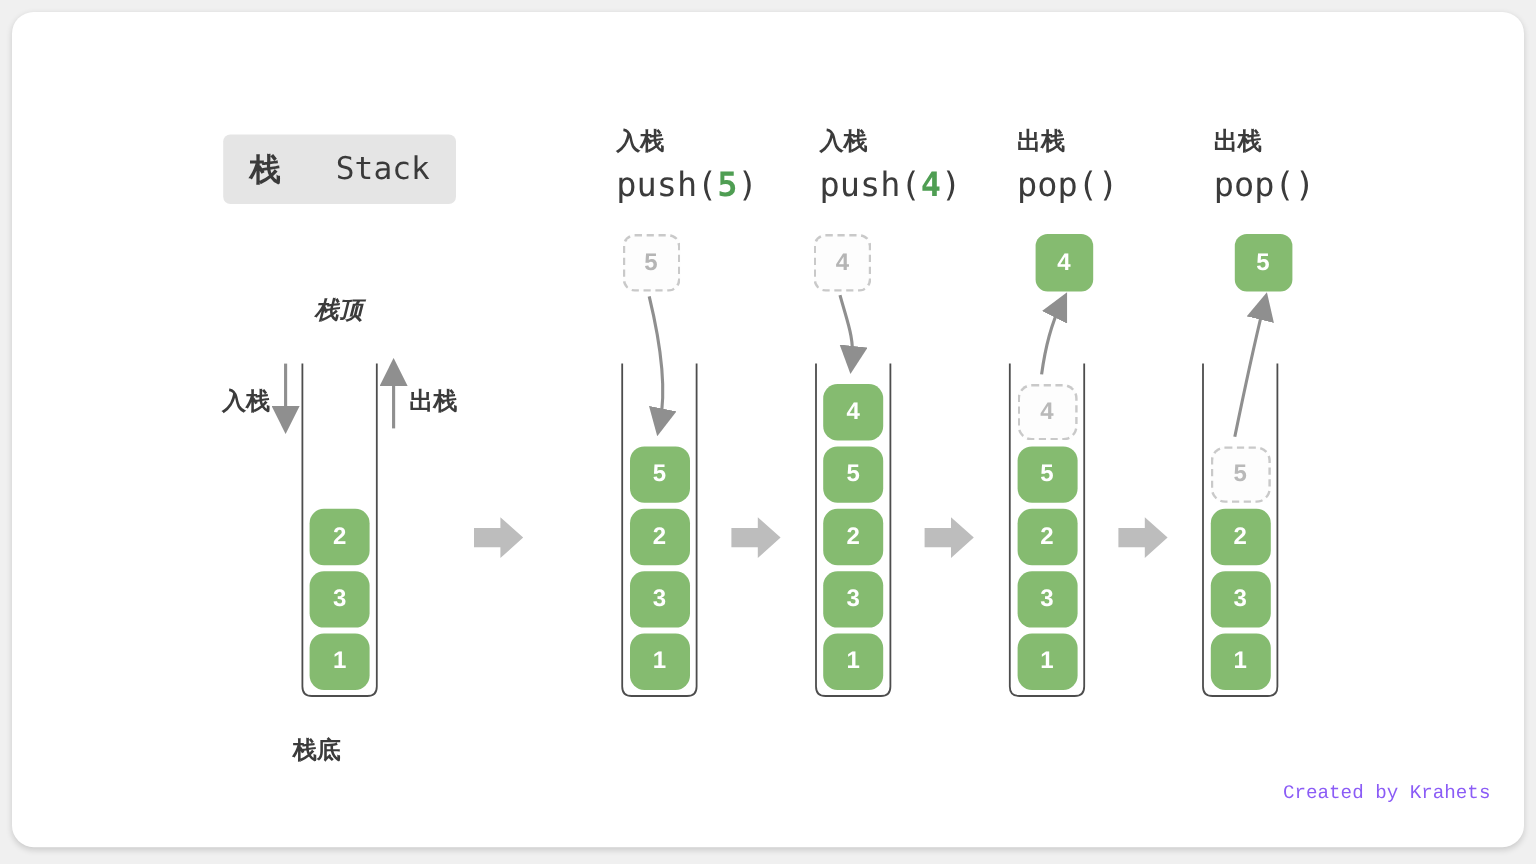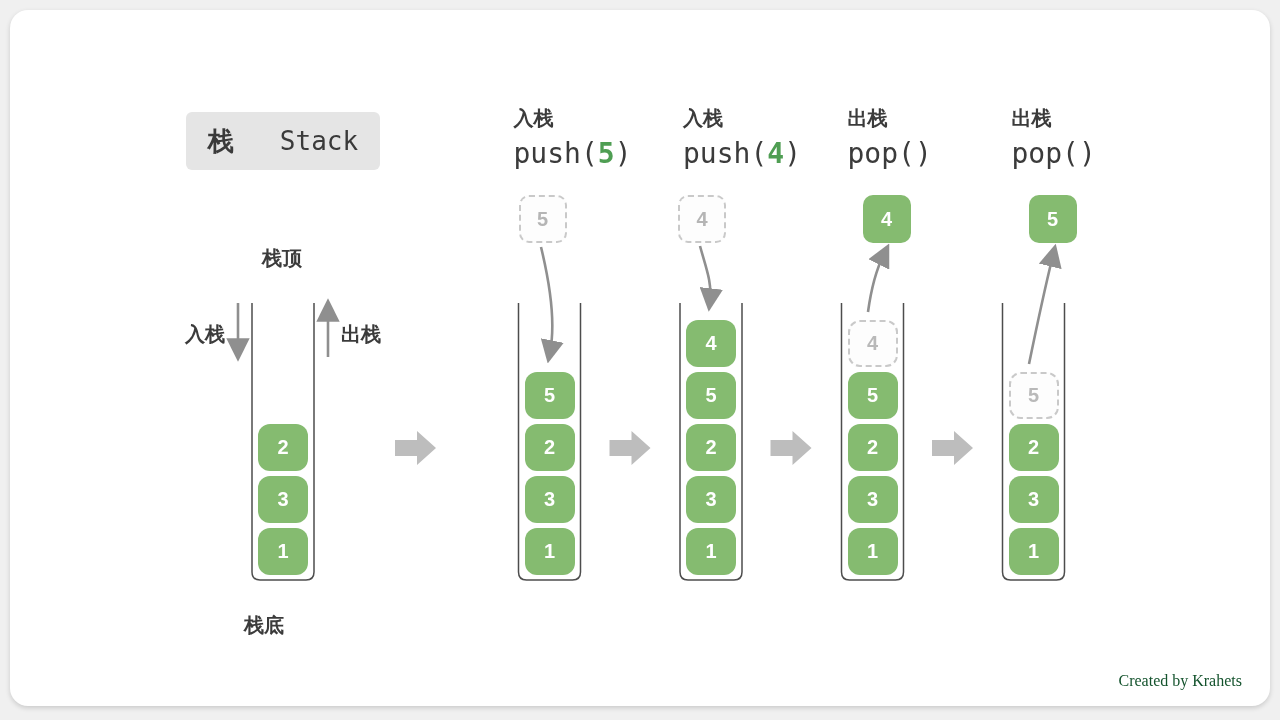--- a/index.html
+++ b/index.html
@@ -22,22 +22,22 @@
   .blk{position:absolute;width:50px;height:47px;border-radius:12px;
     display:flex;align-items:center;justify-content:center;
     font-size:20px;font-weight:700;box-sizing:border-box;}
   .blk.solid{color:#ffffff;}
   .blk.ghost{background:#fdfdfd;border:2px dashed #c9c9c9;color:#b9b9b9;}
   .float-box{position:absolute;width:48px;height:48px;border-radius:10px;
     display:flex;align-items:center;justify-content:center;
     font-size:20px;font-weight:700;box-sizing:border-box;}
   .float-box.dashed{background:#fdfdfd;border:2px dashed #c9c9c9;color:#b5b5b5;}
   .float-box.solid{color:#ffffff;}
-  .watermark{position:absolute;top:672px;right:38px;font-size:16px;color:#14532d;
-    font-family:Liberation Serif, serif;}
+  .watermark{position:absolute;top:652px;right:38px;font-size:16px;color:#8b5cf6;
+    font-family:Liberation Mono, monospace;}
 </style>
 </head>
 <body>
 
 <div id="canvas">
   <div class="card"></div>
 
   <svg id="svg-layer" width="1280" height="720" viewBox="0 0 1280 720">
       <defs>
         <marker id="ah" markerWidth="9" markerHeight="9" refX="4.5" refY="4.5" orient="auto">
@@ -79,21 +79,21 @@
       <polygon points="609.5,440 631.5,440 631.5,431 650.5,448 631.5,465 631.5,456 609.5,456" fill="#bdbdbd"></polygon>
       <polygon points="770.5,440 792.5,440 792.5,431 811.5,448 792.5,465 792.5,456 770.5,456" fill="#bdbdbd"></polygon>
       <polygon points="932,440 954,440 954,431 973,448 954,465 954,456 932,456" fill="#bdbdbd"></polygon>
     </svg>
 
   <div class="title-box">
     <span class="title-zh">栈</span>
     <span class="title-en">Stack</span>
   </div>
 
-  <div class="lbl" style="left:262px;top:245px;">栈顶</div>
+  <div class="lbl" style="left:262px;top:245px;font-style:italic;">栈顶</div>
   <div class="lbl" style="left:244px;top:612px;">栈底</div>
   <div class="lbl" style="left:185px;top:321px;">入栈</div>
   <div class="lbl" style="left:341px;top:321px;">出栈</div>
 
   <div id="stages">
       <div class="blk solid" style="left: 258px; top: 424px; background: rgb(133, 187, 112);">2</div>
       <div class="blk solid" style="left: 258px; top: 476px; background: rgb(133, 187, 112);">3</div>
       <div class="blk solid" style="left: 258px; top: 528px; background: rgb(133, 187, 112);">1</div>
       <div class="stage-header" style="left: 513.5px;">
         <div class="l1">入栈</div>

